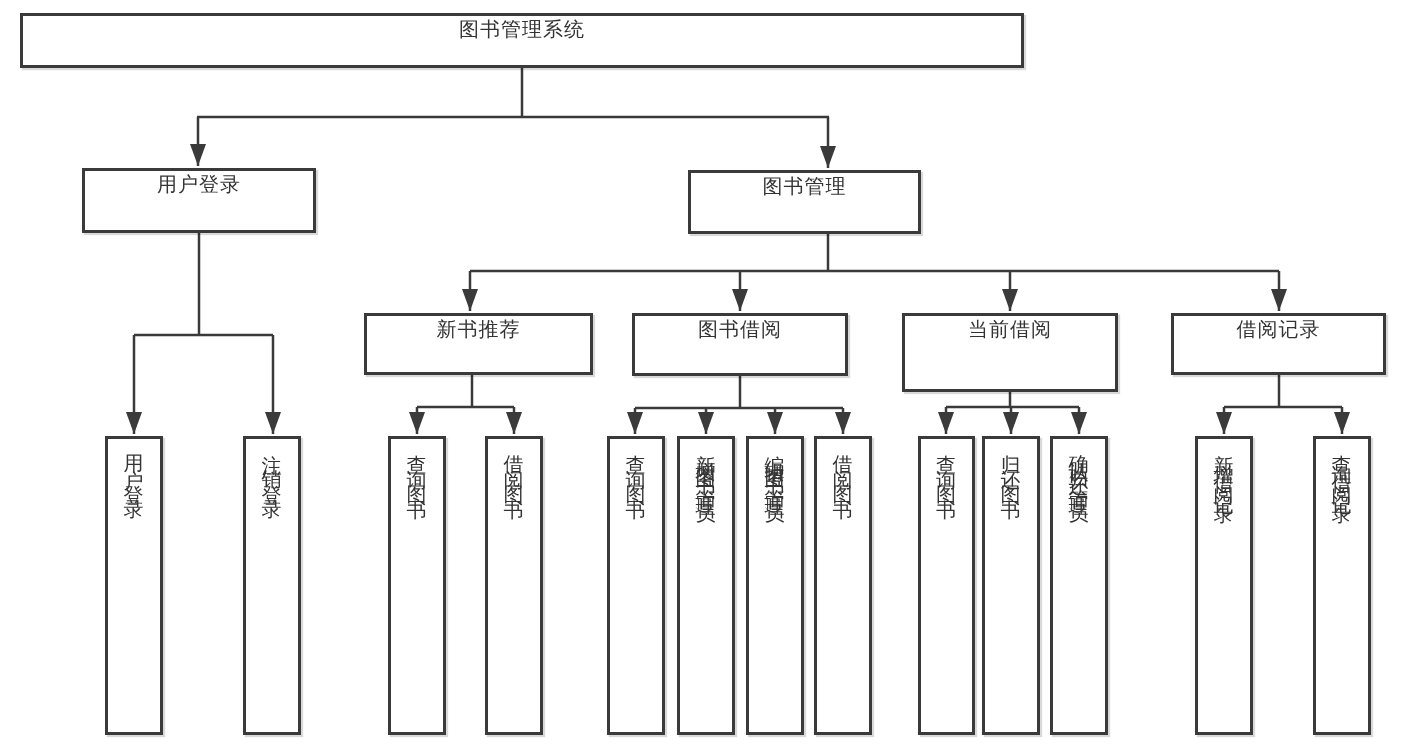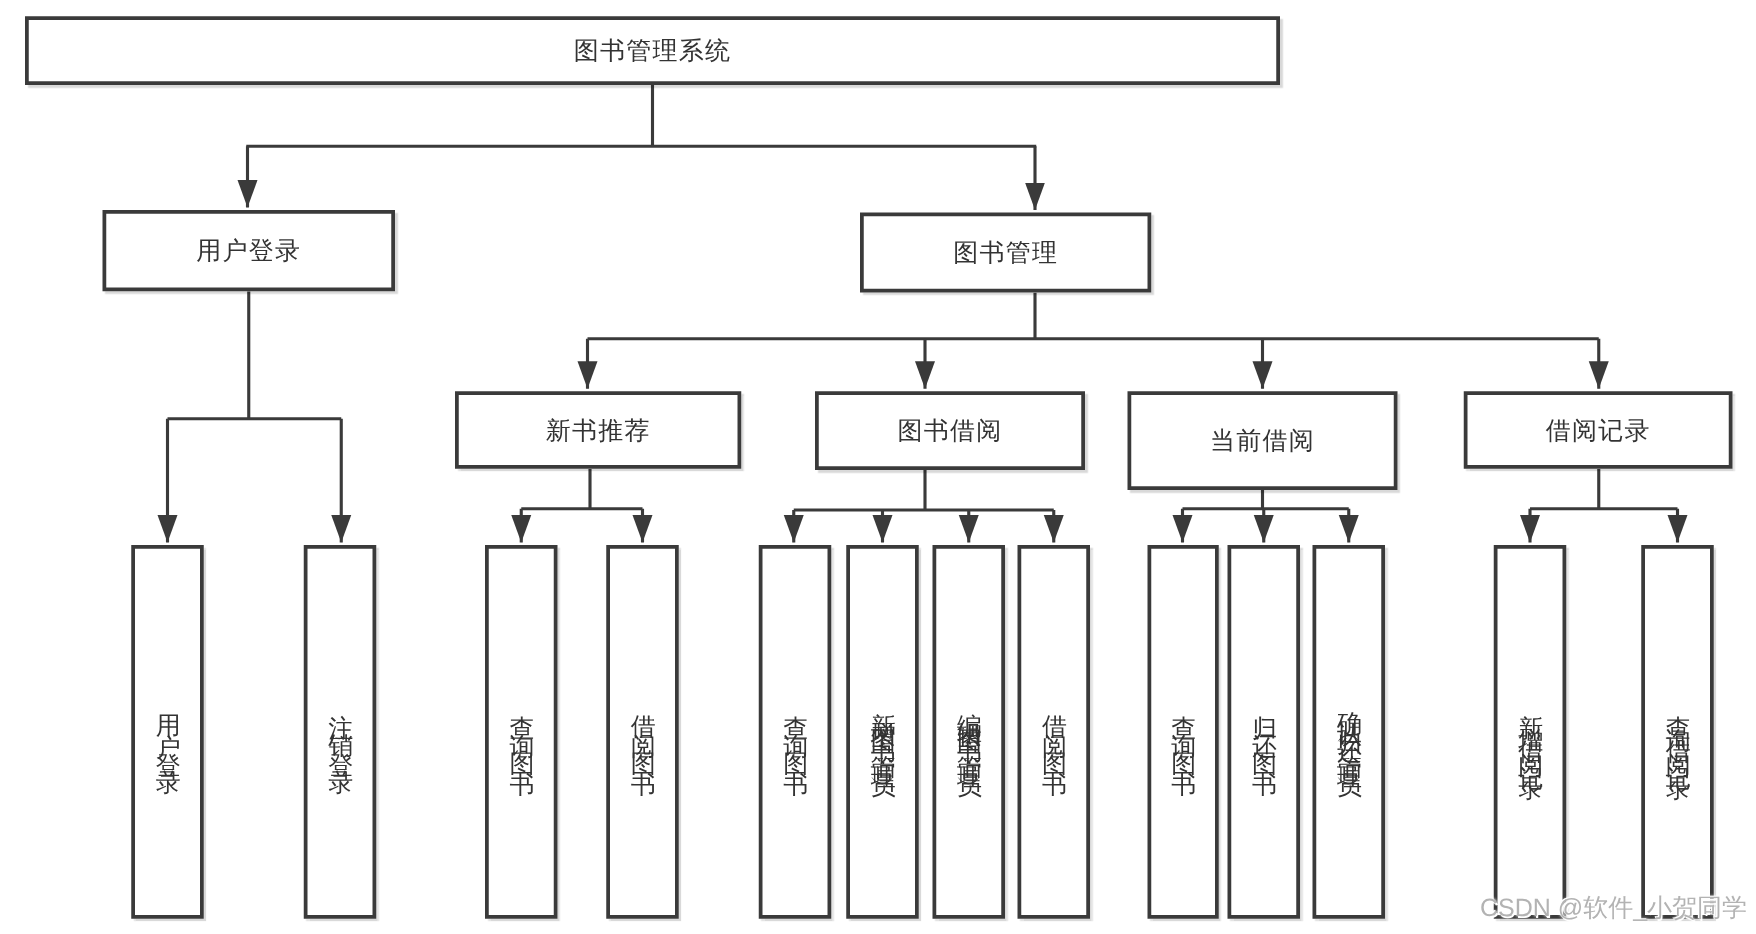--- a/index.html
+++ b/index.html
@@ -10,21 +10,21 @@
   body{
     width:1405px;height:747px;background:var(--background);
     font-family:"Liberation Sans","DejaVu Sans",sans-serif;
     color:var(--text);overflow:hidden;
   }
   .stage{position:relative;width:1405px;height:747px;}
   .stage > svg{position:absolute;left:0;top:0;color:var(--line);}
   .node{
     position:absolute;box-sizing:border-box;background:var(--box-fill);
     border:3px solid var(--border);
-    display:flex;align-items:center;justify-content:center;
+    display:flex;justify-content:center;
     box-shadow:2px 2px 1px rgba(0,0,0,0.15);
   }
   .hbox span{font-size:20px;letter-spacing:1px;white-space:nowrap;}
   .vbox span{
     writing-mode:vertical-rl;text-orientation:mixed;
     font-size:20px;letter-spacing:15px;line-height:1;white-space:nowrap;
   }
   .vbox.v6 span{letter-spacing:10px;}
   .vbox.v9 span{letter-spacing:7px;}
   .watermark{
@@ -108,21 +108,21 @@
   <div class="node hbox" style="left:82px;top:168px;width:234px;height:65px">
     <span>用户登录</span>
   </div>
   <div class="node hbox" style="left:688px;top:170px;width:233px;height:64px">
     <span>图书管理</span>
   </div>
 
   <div class="node hbox" style="left:364px;top:313px;width:229px;height:62px">
     <span>新书推荐</span>
   </div>
-  <div class="node hbox" style="left:652px;top:313px;width:216px;height:63px">
+  <div class="node hbox" style="left:632px;top:313px;width:216px;height:63px">
     <span>图书借阅</span>
   </div>
   <div class="node hbox" style="left:902px;top:313px;width:216px;height:79px">
     <span>当前借阅</span>
   </div>
   <div class="node hbox" style="left:1171px;top:313px;width:215px;height:62px">
     <span>借阅记录</span>
   </div>
 
   <div class="node vbox v4" style="left:105px;top:436px;width:58px;height:299px">
@@ -162,15 +162,14 @@
     <span>确认归还（管理员）</span>
   </div>
 
   <div class="node vbox v6" style="left:1195px;top:436px;width:58px;height:299px">
     <span>新增借阅记录</span>
   </div>
   <div class="node vbox v6" style="left:1313px;top:436px;width:58px;height:299px">
     <span>查询借阅记录</span>
   </div>
 
-  <div class="watermark">CSDN @软件_小贺同学</div>
 
 </div>
 
 </body></html>

